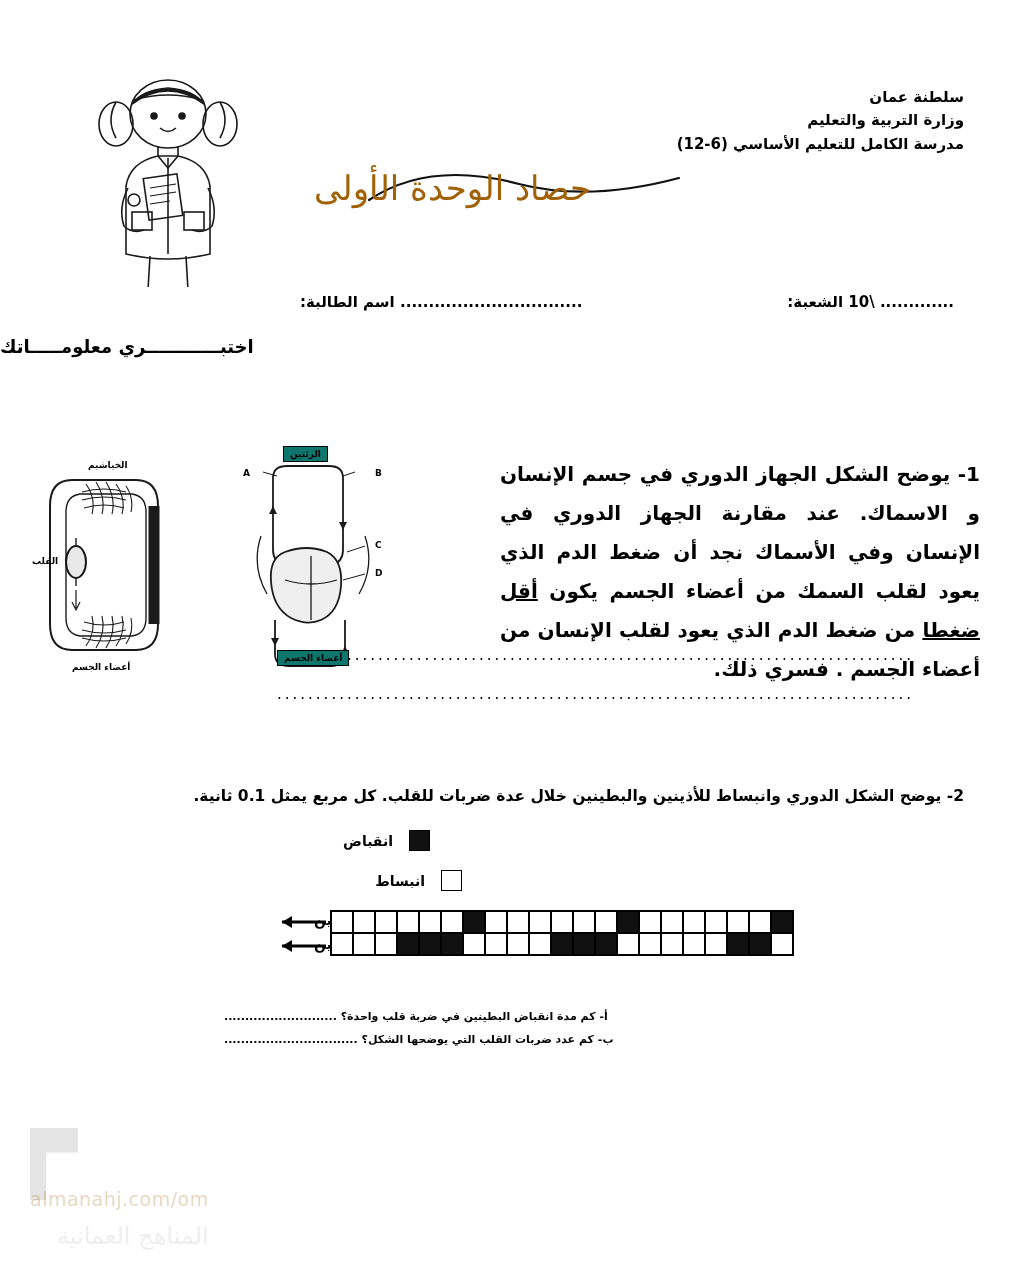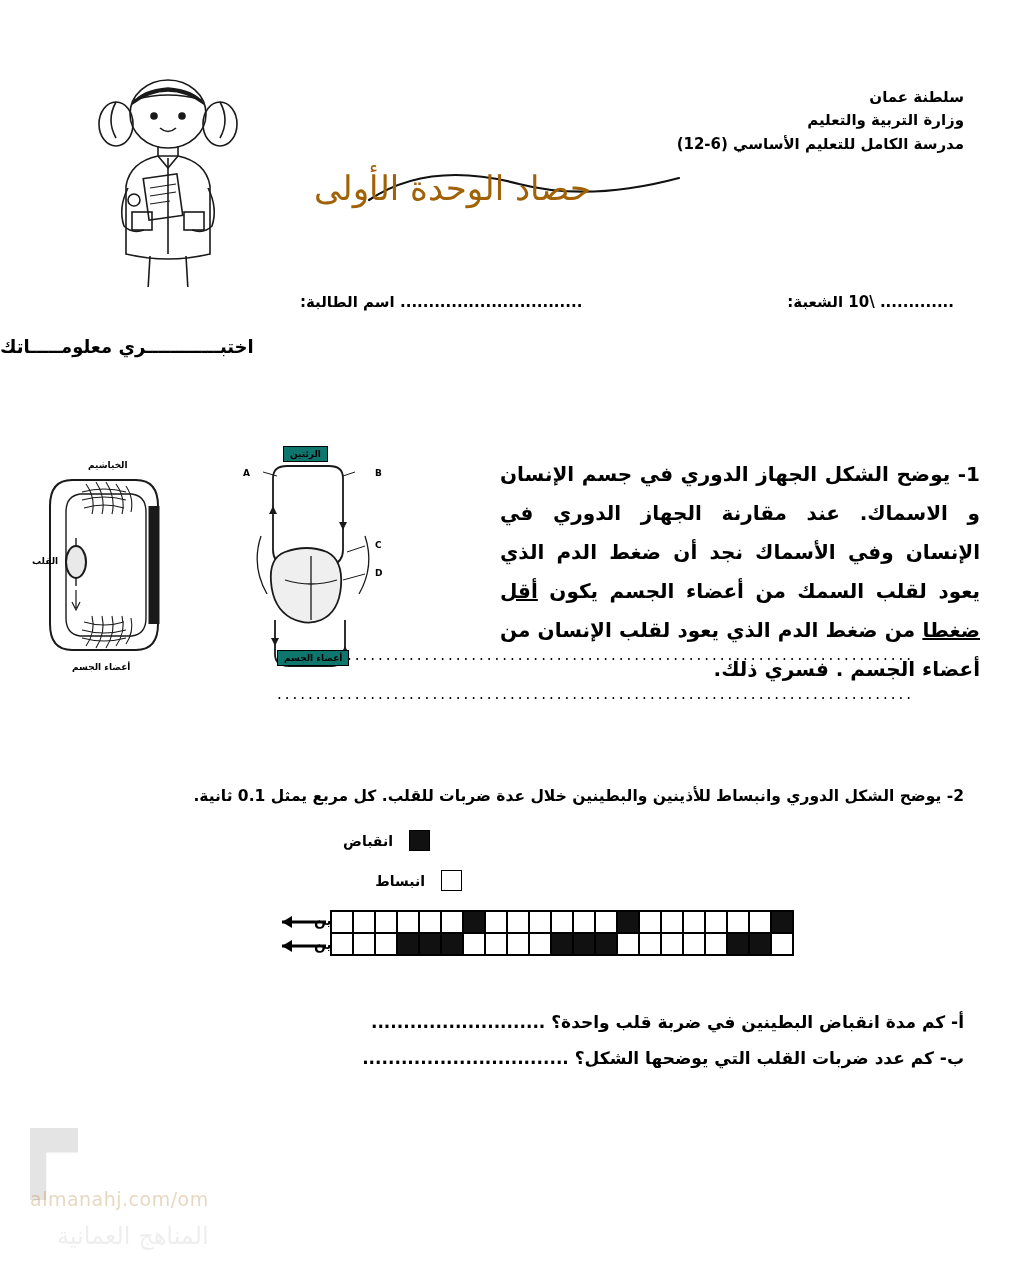--- a/index.html
+++ b/index.html
@@ -221,24 +221,24 @@
     width: 54px;
     height: 12px;
   }
 
   
   .q2-subs {
     position: absolute;
     top: 1005px;
     right: 70px;
     width: 740px;
-    font-size: 17px;
+    font-size: 11px;
     font-weight: bold;
     line-height: 2.1;
-    text-align: right;
+    text-align: left;
   }
   .q2-subs .line { display: block; }
 
   
   .wm {
     position: absolute;
     bottom: 30px;
     left: 30px;
     opacity: 0.25;
     pointer-events: none;

